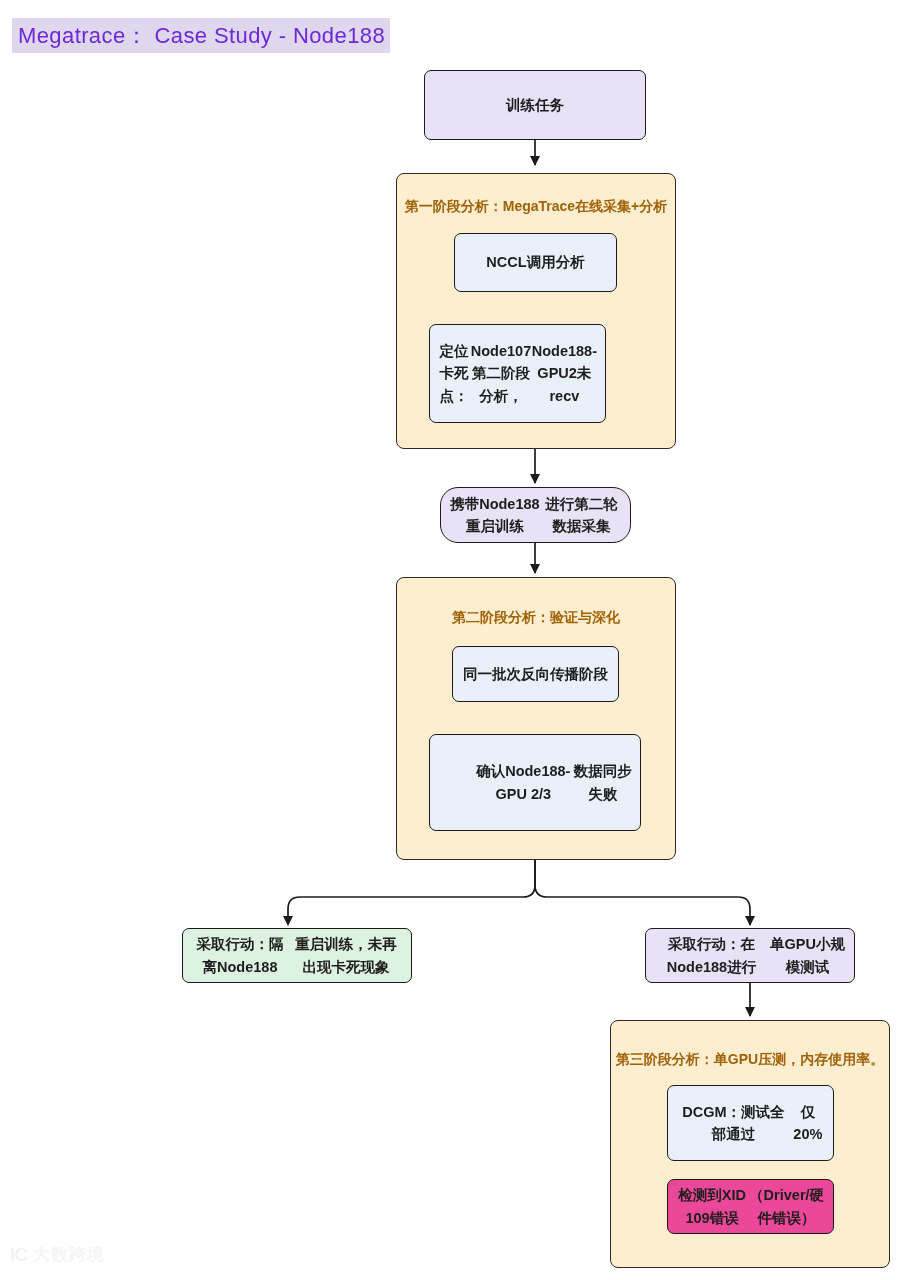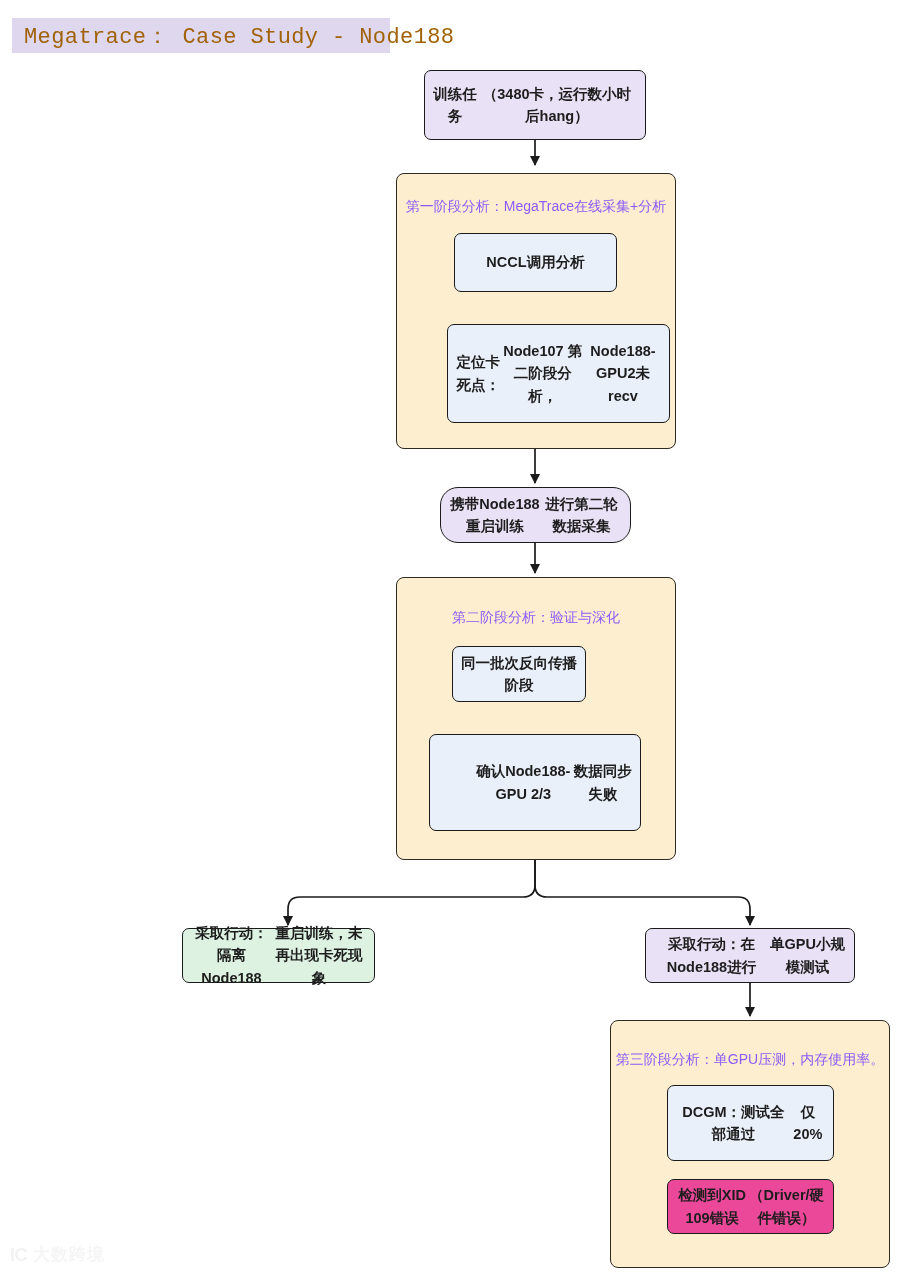--- a/index.html
+++ b/index.html
@@ -22,25 +22,24 @@
     left: 12px;
     top: 18px;
     width: 378px;
     height: 35px;
     background: #ded7ee;
     display: flex;
     align-items: center;
   }
   #title-text {
     font-size: 22px;
-    color: #a16207;
+    color: #6d28d9;
     letter-spacing: 0.4px;
     white-space: nowrap;
-    padding-left: 12px;
-    font-family: Liberation Mono, monospace;
+    padding-left: 6px;
   }
 
   
   #connectors {
     position: absolute;
     left: 0;
     top: 0;
     width: 909px;
     height: 1280px;
     pointer-events: none;
@@ -74,23 +73,23 @@
     box-sizing: border-box;
     background: #fdeed0;
     border: 1.6px solid #2e2a20;
     border-radius: 8px;
   }
   .phase-title {
     position: absolute;
     left: 0;
     right: 0;
     text-align: center;
-    font-weight: normal;
+    font-weight: bold;
     font-size: 14px;
-    color: #8b5cf6;
+    color: #a16207;
     white-space: nowrap;
   }
 
   
   #watermark {
     position: absolute;
     left: 10px;
     top: 1243px;
     display: flex;
     align-items: center;
@@ -140,56 +139,55 @@
     <path d="M 535 860 L 535 885 Q 535 897 547 897 L 738 897 Q 750 897 750 909 L 750 925"></path>
 
     <path d="M 750 983 L 750 1016"></path>
 
     <path d="M 750 1160 L 750 1176"></path>
   </g>
 </svg>
 
 <div class="node purple" style="left:424px; top:70px; width:222px; height:70px;">
   <span>训练任务</span>
-  <span>（3480卡，运行数小时后hang）</span>
 </div>
 
 <div class="phase" style="left:396px; top:173px; width:280px; height:276px;">
   <div class="phase-title" style="top:24px;">第一阶段分析：MegaTrace在线采集+分析</div>
 </div>
 
 <div class="node blue" style="left:454px; top:233px; width:163px; height:59px;">
   <span>NCCL调用分析</span>
 </div>
 
-<div class="node blue" style="left:447px; top:324px; width:223px; height:99px;">
+<div class="node blue" style="left:429px; top:324px; width:177px; height:99px;">
   <span>定位卡死点：</span>
   <span>Node107 第二阶段分析，</span>
   <span>Node188-GPU2未recv</span>
 </div>
 
 <div class="node purple" style="left:440px; top:487px; width:191px; height:56px;border-radius:18px;">
   <span>携带Node188重启训练</span>
   <span>进行第二轮数据采集</span>
 </div>
 
 <div class="phase" style="left:396px; top:577px; width:280px; height:283px;">
   <div class="phase-title" style="top:31px;">第二阶段分析：验证与深化</div>
 </div>
 
-<div class="node blue" style="left:452px; top:646px; width:134px; height:56px;">
+<div class="node blue" style="left:452px; top:646px; width:167px; height:56px;">
   <span>同一批次反向传播阶段</span>
 </div>
 
 <div class="node blue" style="left:429px; top:734px; width:212px; height:97px;padding-left:43px;">
   <span>确认Node188-GPU 2/3</span>
   <span>数据同步失败</span>
 </div>
 
-<div class="node green" style="left:182px; top:928px; width:193px; height:55px;">
+<div class="node green" style="left:182px; top:928px; width:230px; height:55px;">
   <span>采取行动：隔离Node188</span>
   <span>重启训练，未再出现卡死现象</span>
 </div>
 
 <div class="node purple" style="left:645px; top:928px; width:210px; height:55px;">
   <span>采取行动：在Node188进行</span>
   <span>单GPU小规模测试</span>
 </div>
 
 <div class="phase" style="left:610px; top:1020px; width:280px; height:248px;">

